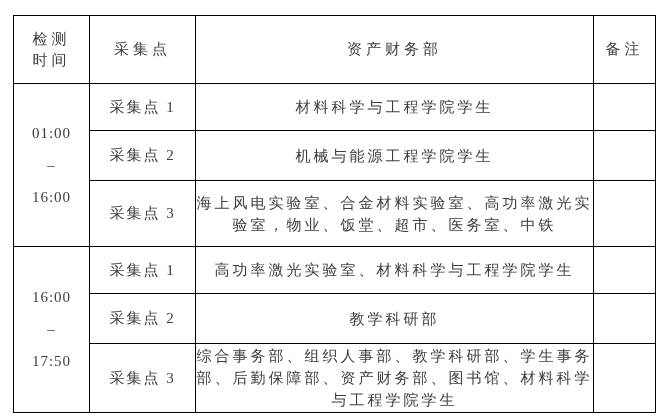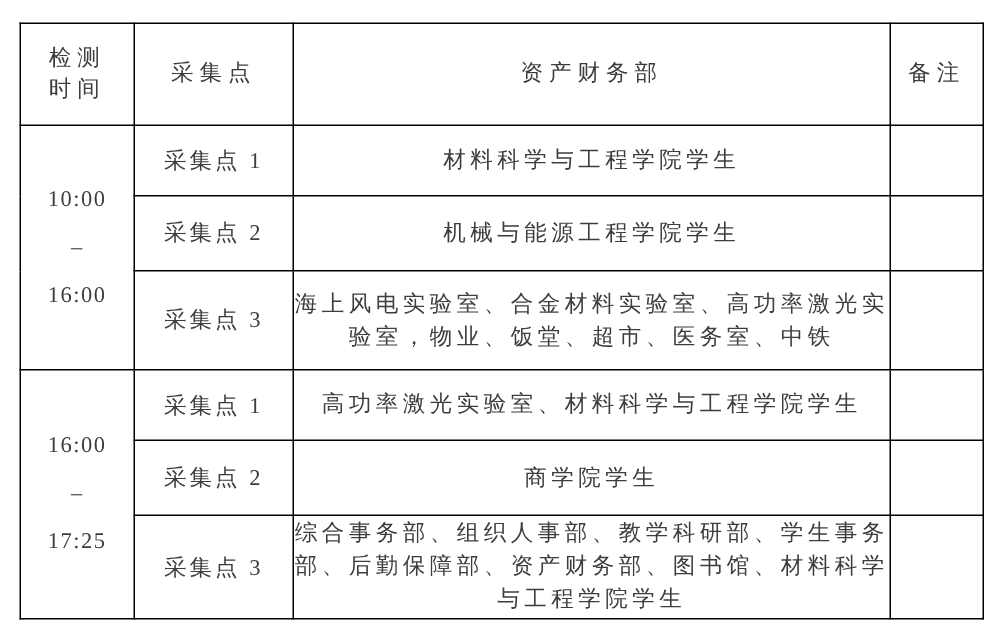--- a/index.html
+++ b/index.html
@@ -81,21 +81,21 @@
       <td class="hcell">
         <div class="hdr-time-inner">检测时间</div>
       </td>
       <td class="hcell">采集点</td>
       <td class="hcell">资产财务部</td>
       <td class="hcell">备注</td>
     </tr>
 
     <tr style="height:47px;">
       <td class="time-cell" rowspan="3">
-        <span class="time-line">10:00</span>
+        <span class="time-line">01:00</span>
         <span class="time-sep">–</span>
         <span class="time-line">16:00</span>
       </td>
       <td class="point-cell">采集点 1</td>
       <td class="unit-cell">材料科学与工程学院学生</td>
       <td class="note-cell"></td>
     </tr>
     <tr style="height:50px;">
       <td class="point-cell">采集点 2</td>
       <td class="unit-cell">机械与能源工程学院学生</td>
@@ -104,29 +104,29 @@
     <tr style="height:66px;">
       <td class="point-cell">采集点 3</td>
       <td class="unit-cell">海上风电实验室、合金材料实验室、高功率激光实验室，物业、饭堂、超市、医务室、中铁</td>
       <td class="note-cell"></td>
     </tr>
 
     <tr style="height:47px;">
       <td class="time-cell" rowspan="3">
         <span class="time-line">16:00</span>
         <span class="time-sep">–</span>
-        <span class="time-line">17:25</span>
+        <span class="time-line">17:50</span>
       </td>
       <td class="point-cell">采集点 1</td>
       <td class="unit-cell">高功率激光实验室、材料科学与工程学院学生</td>
       <td class="note-cell"></td>
     </tr>
     <tr style="height:50px;">
       <td class="point-cell">采集点 2</td>
-      <td class="unit-cell">商学院学生</td>
+      <td class="unit-cell">教学科研部</td>
       <td class="note-cell"></td>
     </tr>
     <tr style="height:69px;">
       <td class="point-cell">采集点 3</td>
       <td class="unit-cell">综合事务部、组织人事部、教学科研部、学生事务部、后勤保障部、资产财务部、图书馆、材料科学与工程学院学生</td>
       <td class="note-cell"></td>
     </tr>
   </tbody>
     </table>
 </div>

